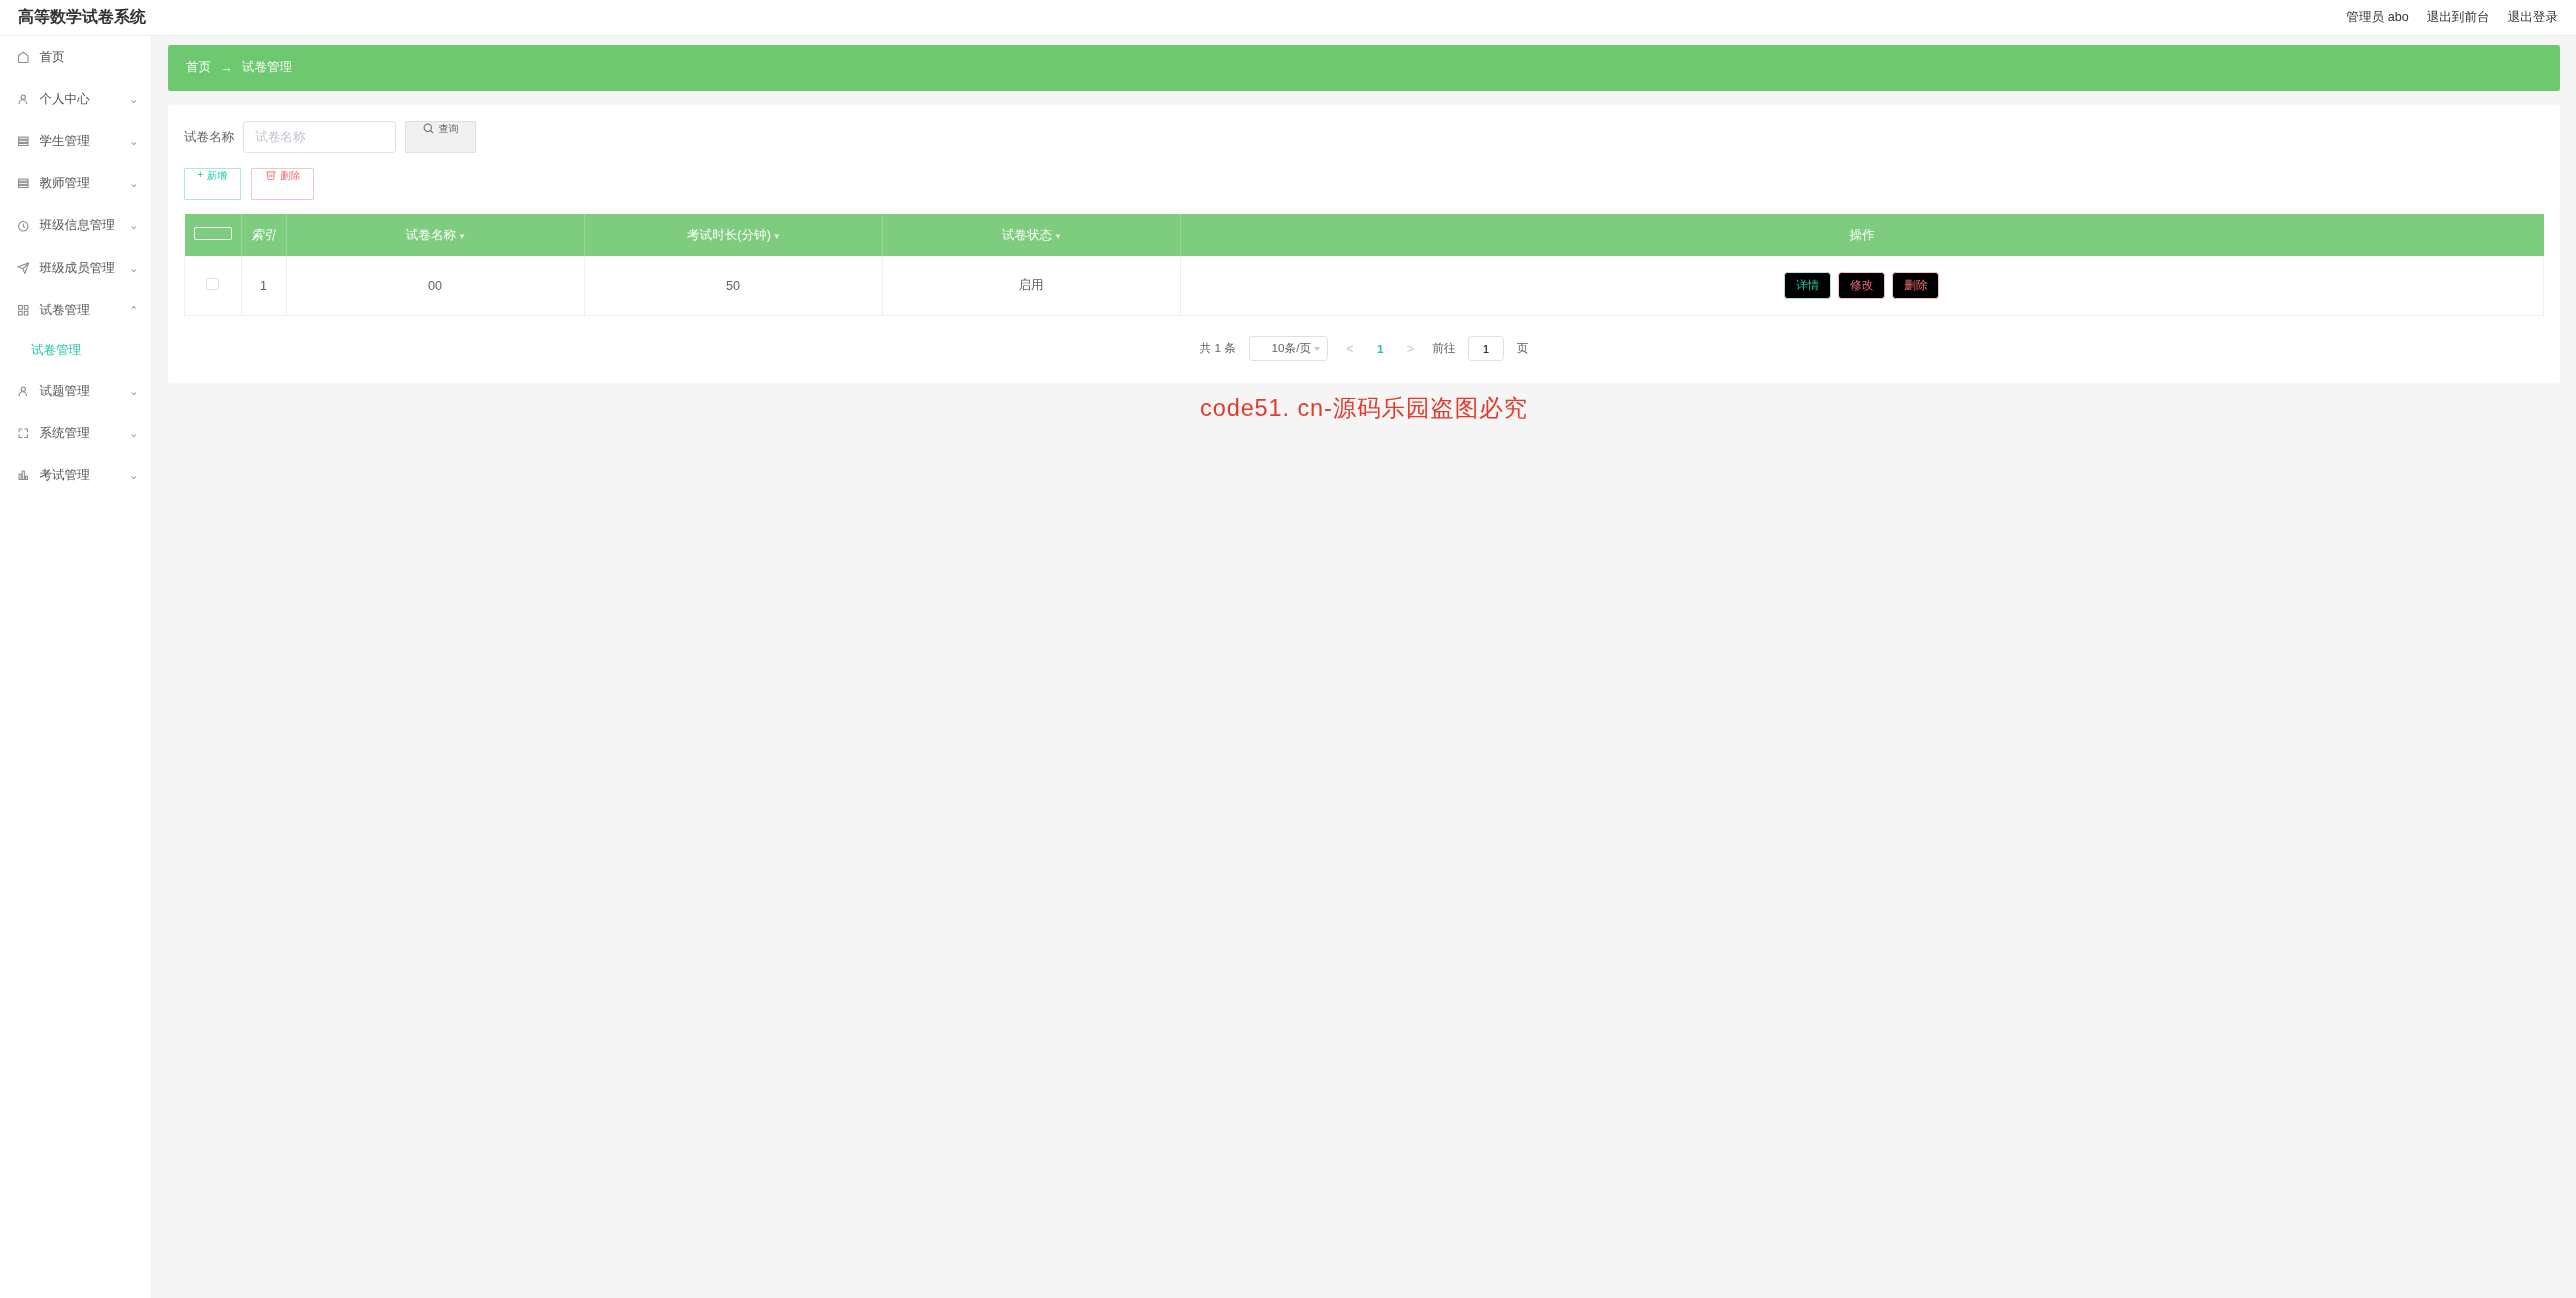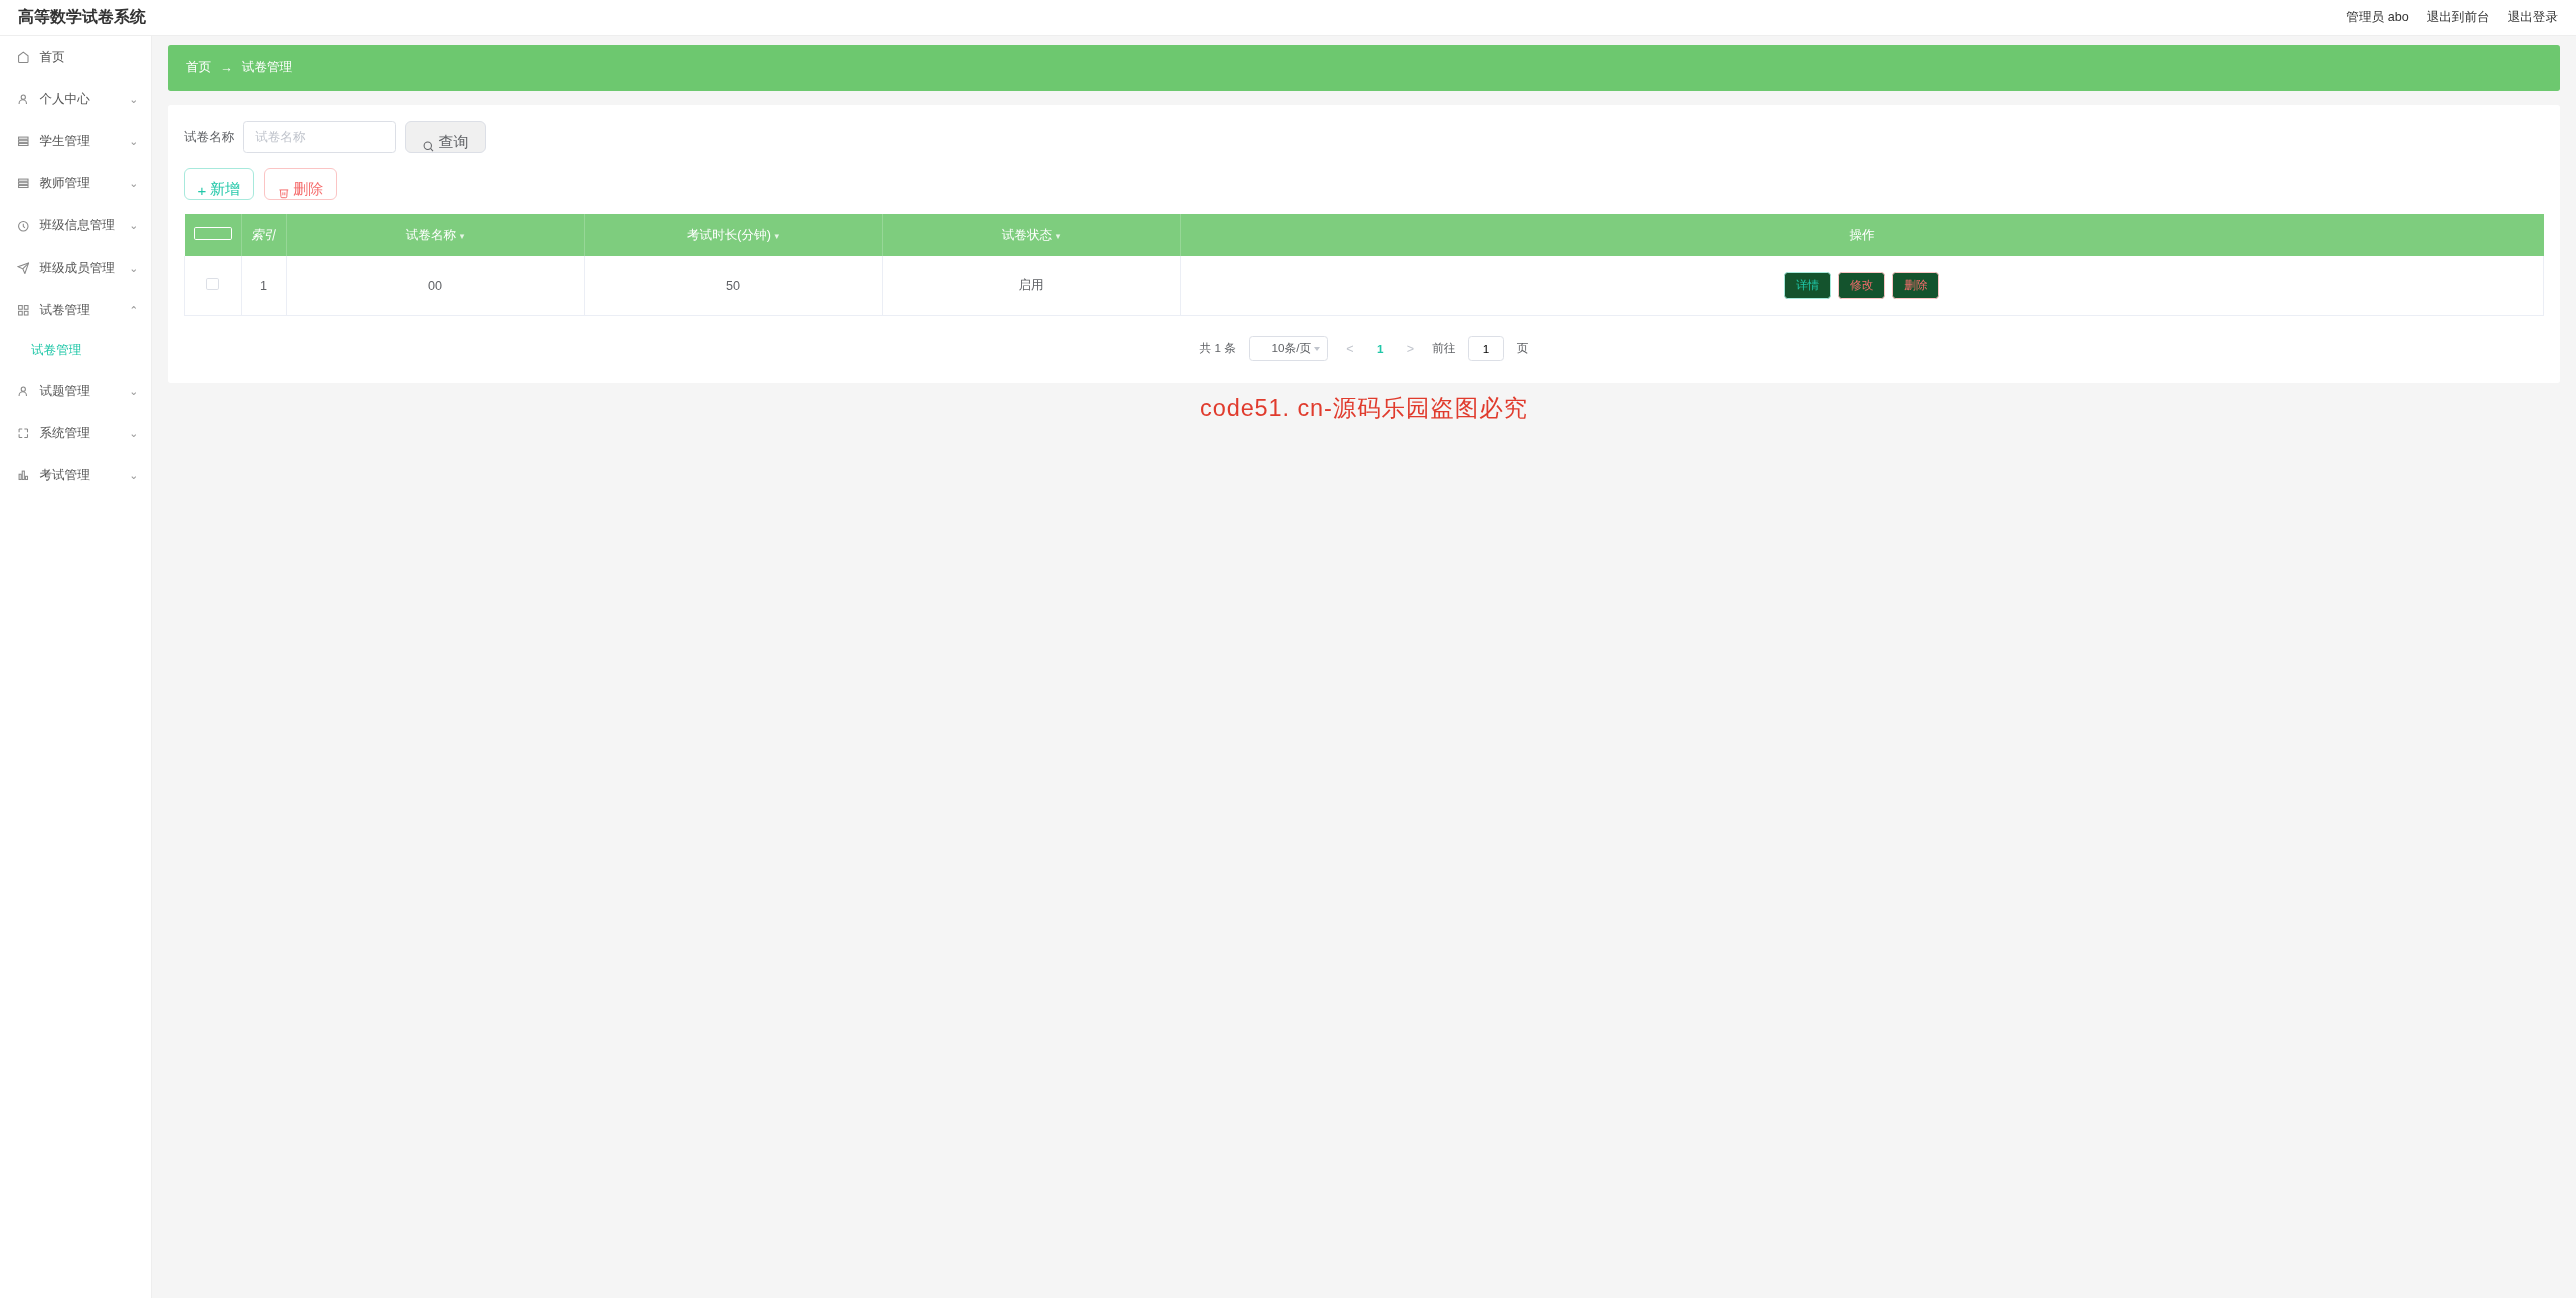--- a/index.html
+++ b/index.html
@@ -33,42 +33,42 @@
     .breadcrumb-current { color: #fff; }
 
     
     .card { background: #fff; border-radius: 2.7px; padding: 16px 16px 21.6px 16px; }
 
     
     .filter-row { display: flex; align-items: center; gap: 9px; margin-bottom: 14.4px; }
     .filter-label { font-size: 12.6px; color: #606266; }
     .filter-input { height: 32px; width: 153px; border: 0.9px solid #dcdfe6; border-radius: 3.6px; padding: 0 10.8px; font-size: 12.6px; outline: none; }
     .filter-input::placeholder { color: #c0c4cc; }
-    .btn { height: 32px; padding: 0 16px; border-radius: 6px; border: 0.9px solid #dcdfe6; background: #f5f5f5; cursor: pointer; font-size: 15px; display: inline-flex; align-items: flex-end; gap: 3.6px; }
+    .btn { height: 32px; padding: 0 16px; border-radius: 1px; border: 0.9px solid #dcdfe6; background: #f5f5f5; cursor: pointer; font-size: 10px; display: inline-flex; align-items: flex-start; gap: 3.6px; }
     .btn-search { background: #f0f0f0; border-color: #dcdfe6; color: #606266; }
     .btn-add { color: #20c7a8; border-color: #a7e9dc; background: #fff; padding: 0 12.6px; }
     .btn-delete { color: #f56c6c; border-color: #fbc4c4; background: #fff; padding: 0 12.6px; }
     .action-row { display: flex; gap: 10.8px; margin-bottom: 14.4px; }
 
     
     .table { width: 100%; border-collapse: collapse; }
     .table thead th { background: #7ecd7e; color: #fff; font-weight: normal; padding: 12.6px 9px; text-align: center; font-size: 12.6px; border-right: 0.9px solid rgba(255,255,255,0.2); }
     .table thead th:last-child { border-right: none; }
     .table thead th.col-check { width: 40px; }
     .table thead th.col-index { width: 45px; font-style: italic; }
     .table thead th.col-name { width: 298px; }
     .table thead th.col-duration { width: 298px; }
     .table thead th.col-status { width: 298px; }
     .table tbody td { padding: 16px 9px; text-align: center; font-size: 12.6px; color: #606266; border-bottom: 0.9px solid #ebeef5; border-right: 0.9px solid #ebeef5; }
     .table tbody td:first-child { border-left: 0.9px solid #ebeef5; }
     .sort-icon { font-size: 9px; margin-left: 3.6px; color: rgba(255,255,255,0.8); }
     .checkbox { width: 12.6px; height: 12.6px; border: 0.9px solid #dcdfe6; border-radius: 1.8px; display: inline-block; cursor: pointer; }
     .checkbox.header { border-color: #fff; background: transparent; }
     .row-actions { display: inline-flex; gap: 7.2px; justify-content: center; }
-    .btn-sm { height: 27px; padding: 0 10.8px; border-radius: 3.6px; font-size: 11.7px; cursor: pointer; border: 0.9px solid; background: #14532d; }
+    .btn-sm { height: 27px; padding: 0 10.8px; border-radius: 3.6px; font-size: 11.7px; cursor: pointer; border: 0.9px solid; background: #000000; }
     .btn-sm.detail { color: #20c7a8; border-color: #a7e9dc; }
     .btn-sm.edit { color: #f56c6c; border-color: #fbc4c4; }
     .btn-sm.del  { color: #f56c6c; border-color: #fbc4c4; }
 
     
     .pagination { display: flex; align-items: center; justify-content: center; gap: 12.6px; margin-top: 20px; font-size: 11.7px; color: #606266; }
     .page-size { height: 25px; border: 0.9px solid #dcdfe6; border-radius: 3.6px; padding: 0 16px 0 22px; position: relative; display: inline-flex; align-items: center; font-size: 11.7px; background: #fff; }
     .page-size::after { content: ""; position: absolute; right: 7.2px; top: 10px; width: 0; height: 0; border-left: 3.6px solid transparent; border-right: 3.6px solid transparent; border-top: 4.5px solid #c0c4cc; }
     .page-nav { color: #c0c4cc; cursor: pointer; padding: 0 5.4px; font-size: 12.6px; }
     .page-num { color: #20c7a8; font-weight: 600; padding: 0 5.4px; }

